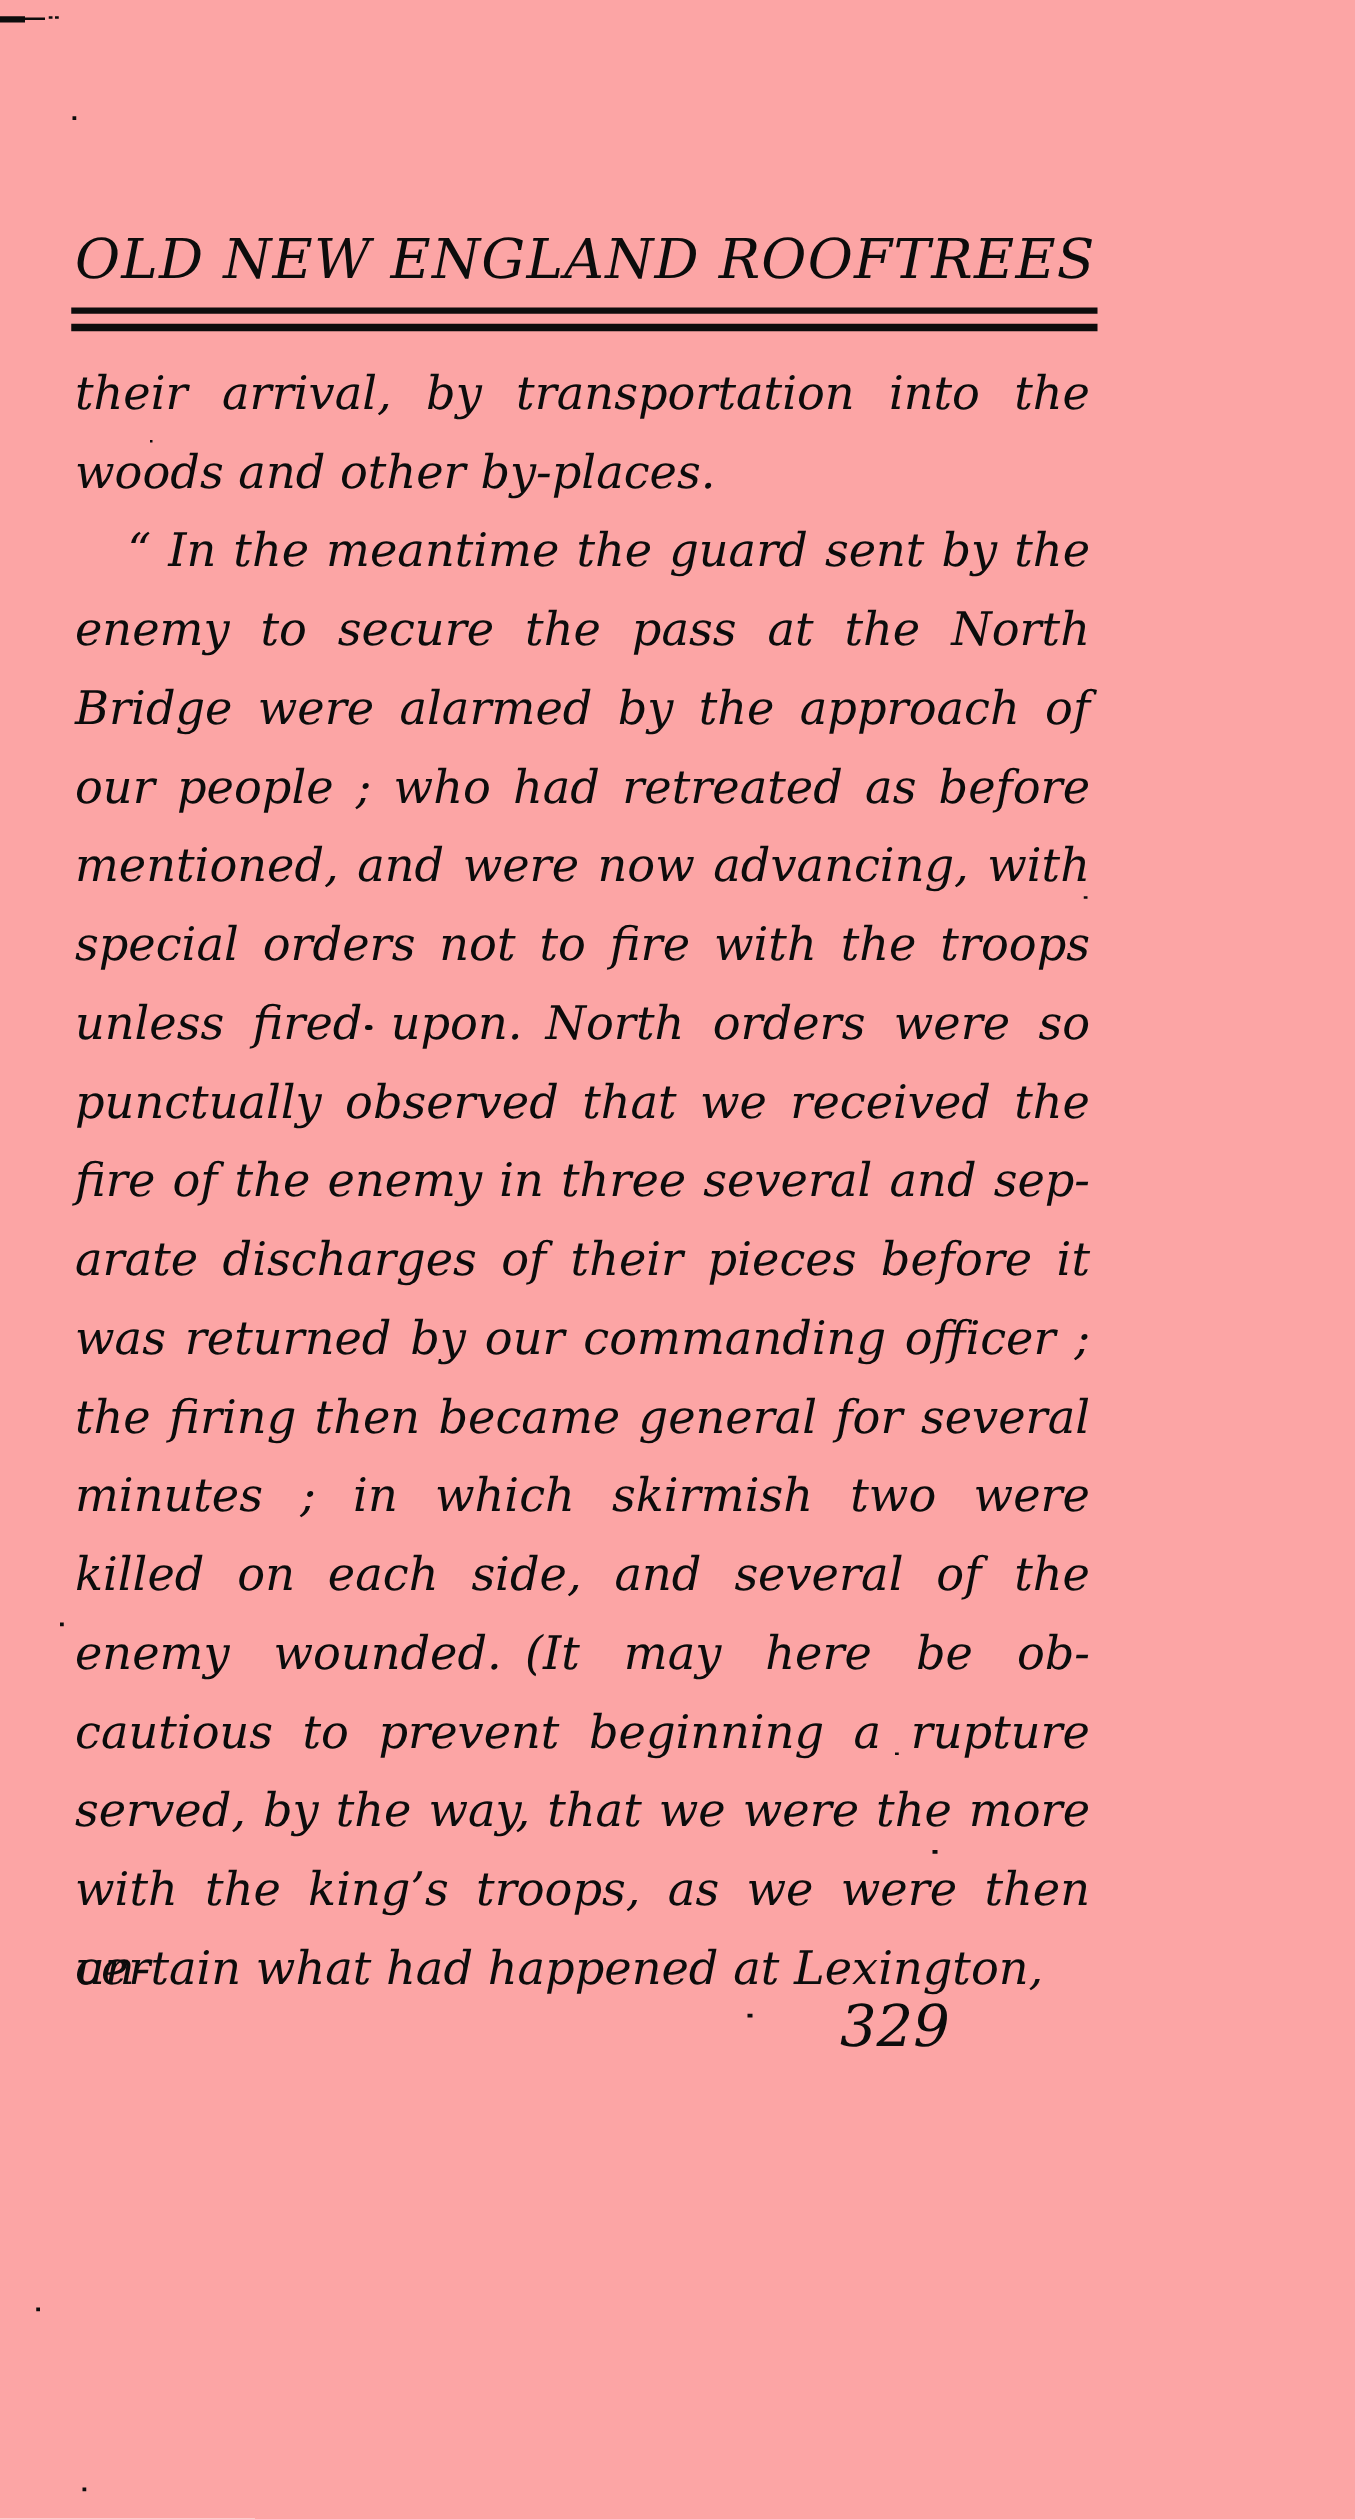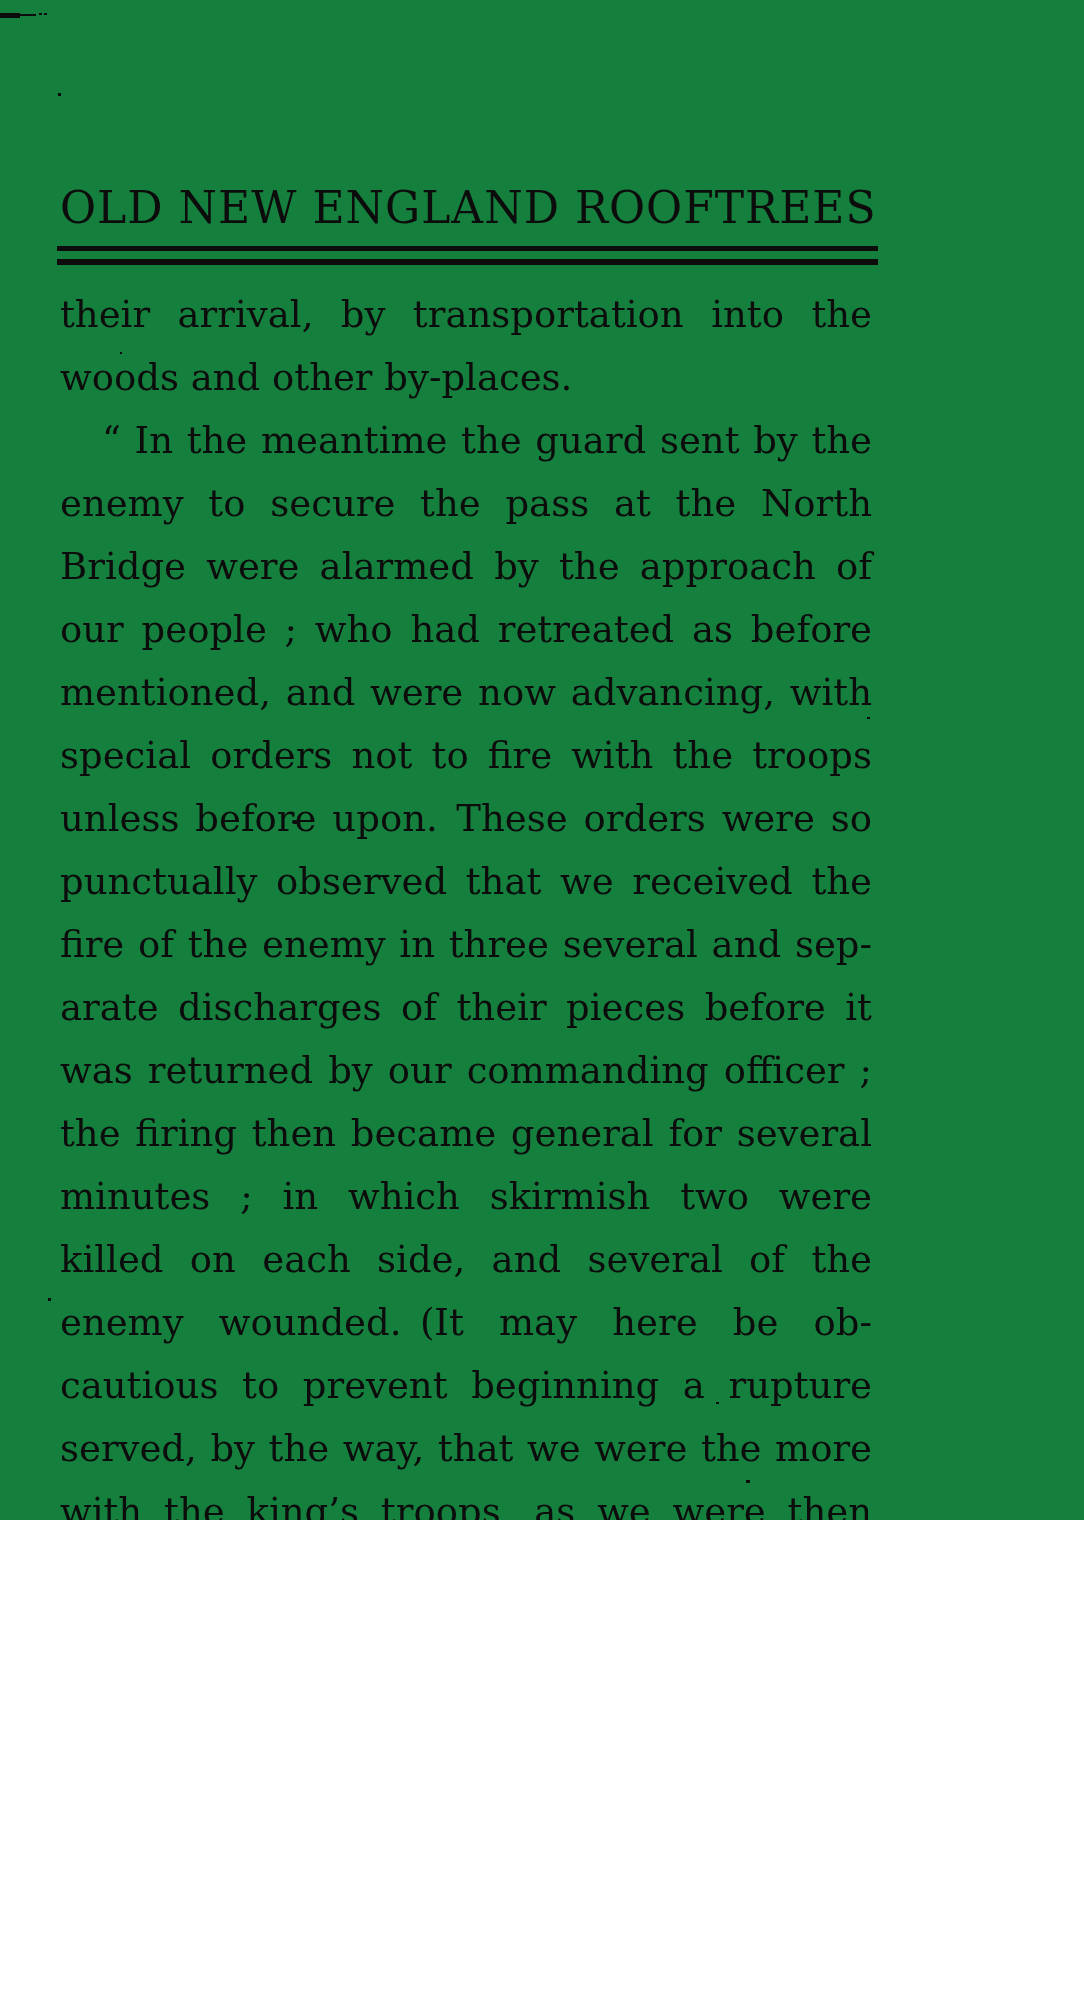--- a/index.html
+++ b/index.html
@@ -3,25 +3,26 @@
 <meta charset="utf-8">
 <style>
   html, body {
     margin: 0;
     padding: 0;
     background: #ffffff;
   }
   .page {
     position: relative;
     width: 1084px;
-    height: 1520px;
-    background: #15803d;
+    height: 2015px;
+    background: #fca5a5;
     color: #0c0c0c;
     font-family: "DejaVu Serif", "Liberation Serif", serif;
     overflow: hidden;
+    font-style: italic;
   }
   
   .running-head {
     position: absolute;
     left: 60px;
     top: 185px;
     width: 812px;
     margin: 0;
     font-size: 44px;
     font-weight: normal;
@@ -117,21 +118,21 @@
 
   <div class="body-text" id="body-text">
       <div class="line">their arrival, by transportation into the</div>
       <div class="line para-last">woods and other by-places.</div>
       <div class="line indent">“ In the meantime the guard sent by the</div>
       <div class="line">enemy to secure the pass at the North</div>
       <div class="line">Bridge were alarmed by the approach of</div>
       <div class="line">our people ; who had retreated as before</div>
       <div class="line">mentioned, and were now advancing, with</div>
       <div class="line">special orders not to fire with the troops</div>
-      <div class="line">unless before upon. These orders were so</div>
+      <div class="line">unless fired upon. North orders were so</div>
       <div class="line">punctually observed that we received the</div>
       <div class="line">fire of the enemy in three several and sep-</div>
       <div class="line">arate discharges of their pieces before it</div>
       <div class="line">was returned by our commanding officer ;</div>
       <div class="line">the firing then became general for several</div>
       <div class="line">minutes ; in which skirmish two were</div>
       <div class="line">killed on each side, and several of the</div>
       <div class="line">enemy wounded. (It may here be ob-</div>
       <div class="line">cautious to prevent beginning a rupture</div>
       <div class="line">served, by the way, that we were the more</div>

